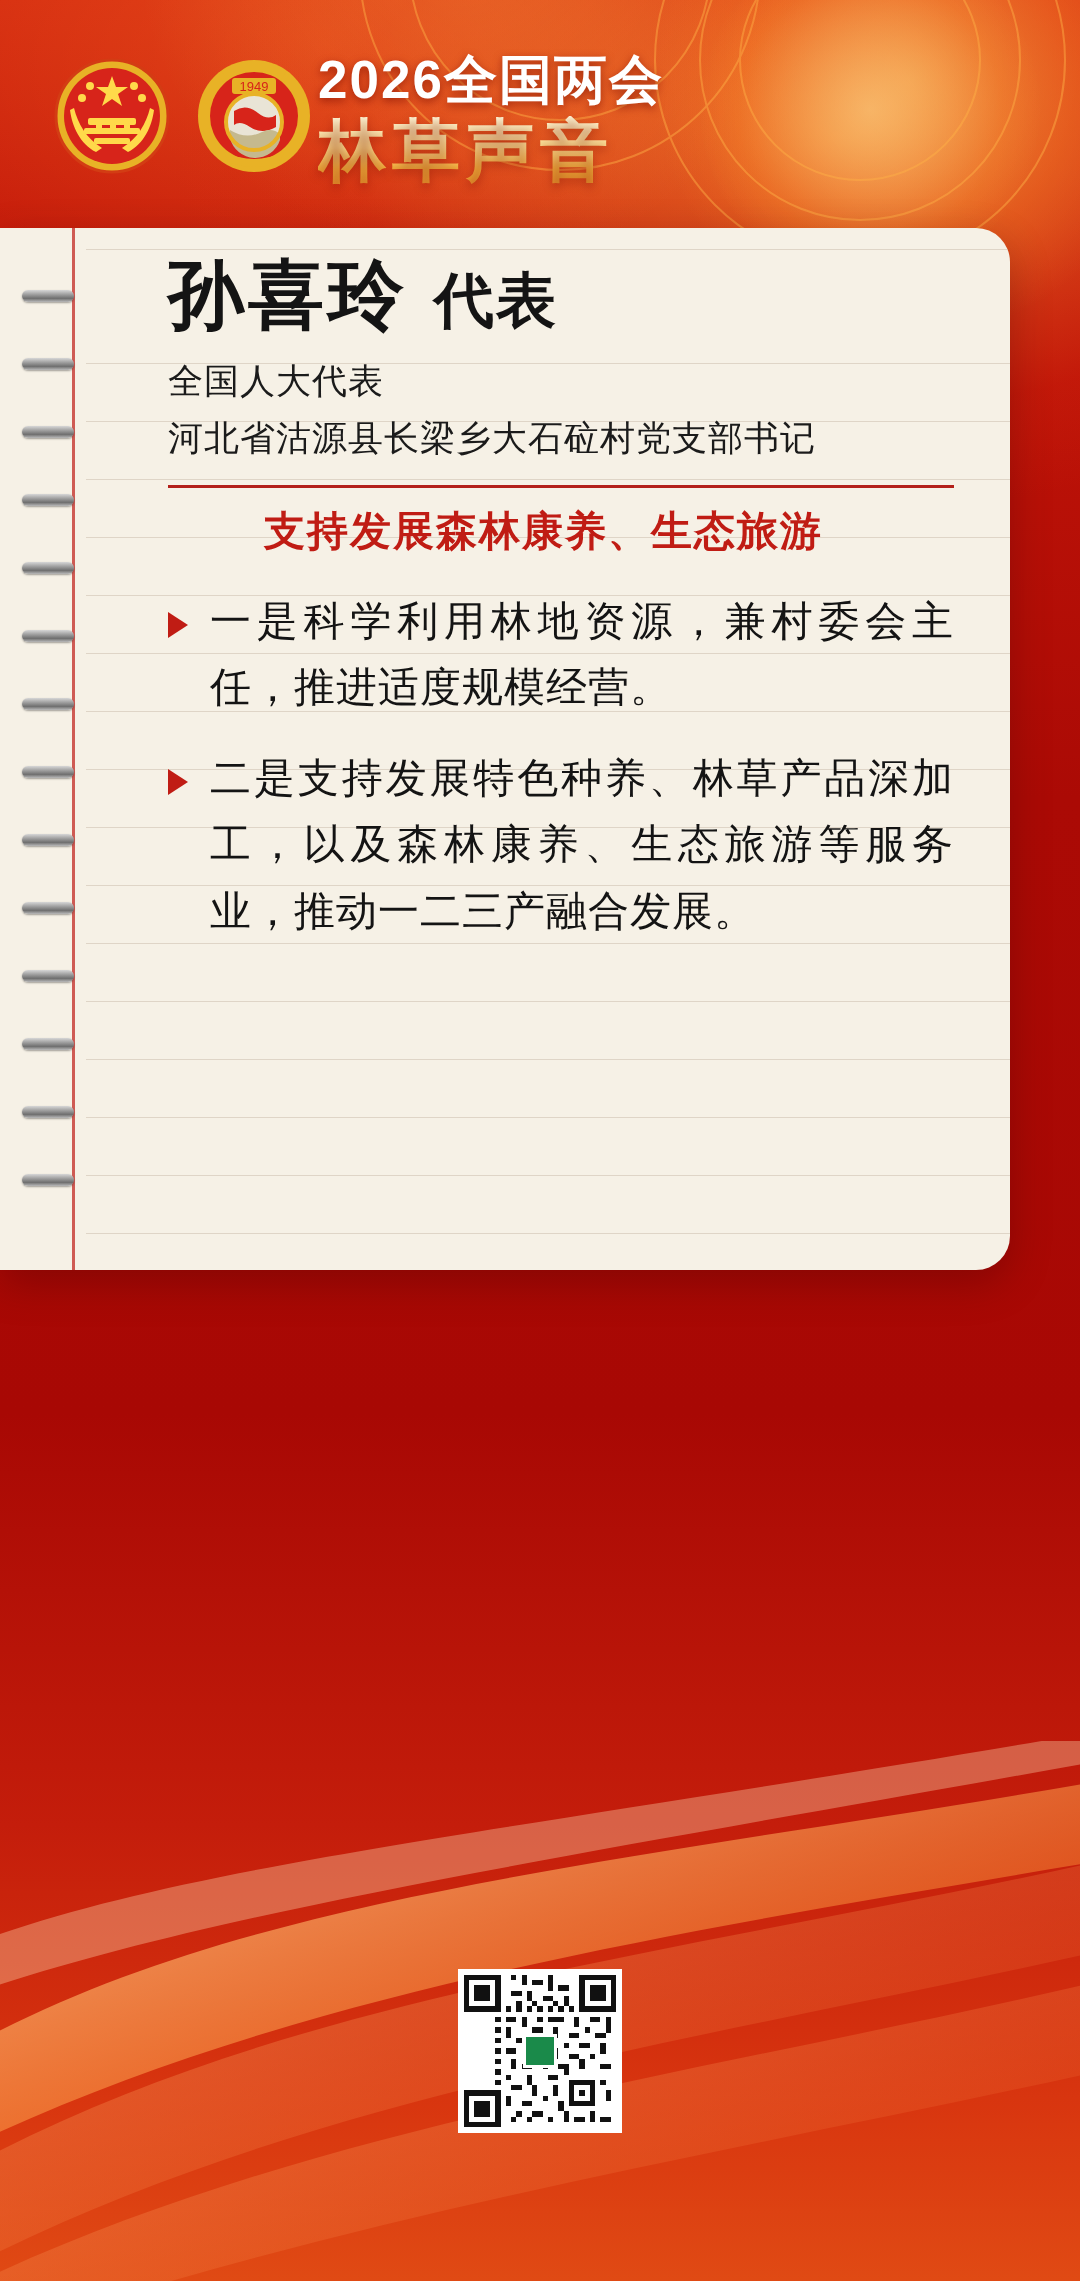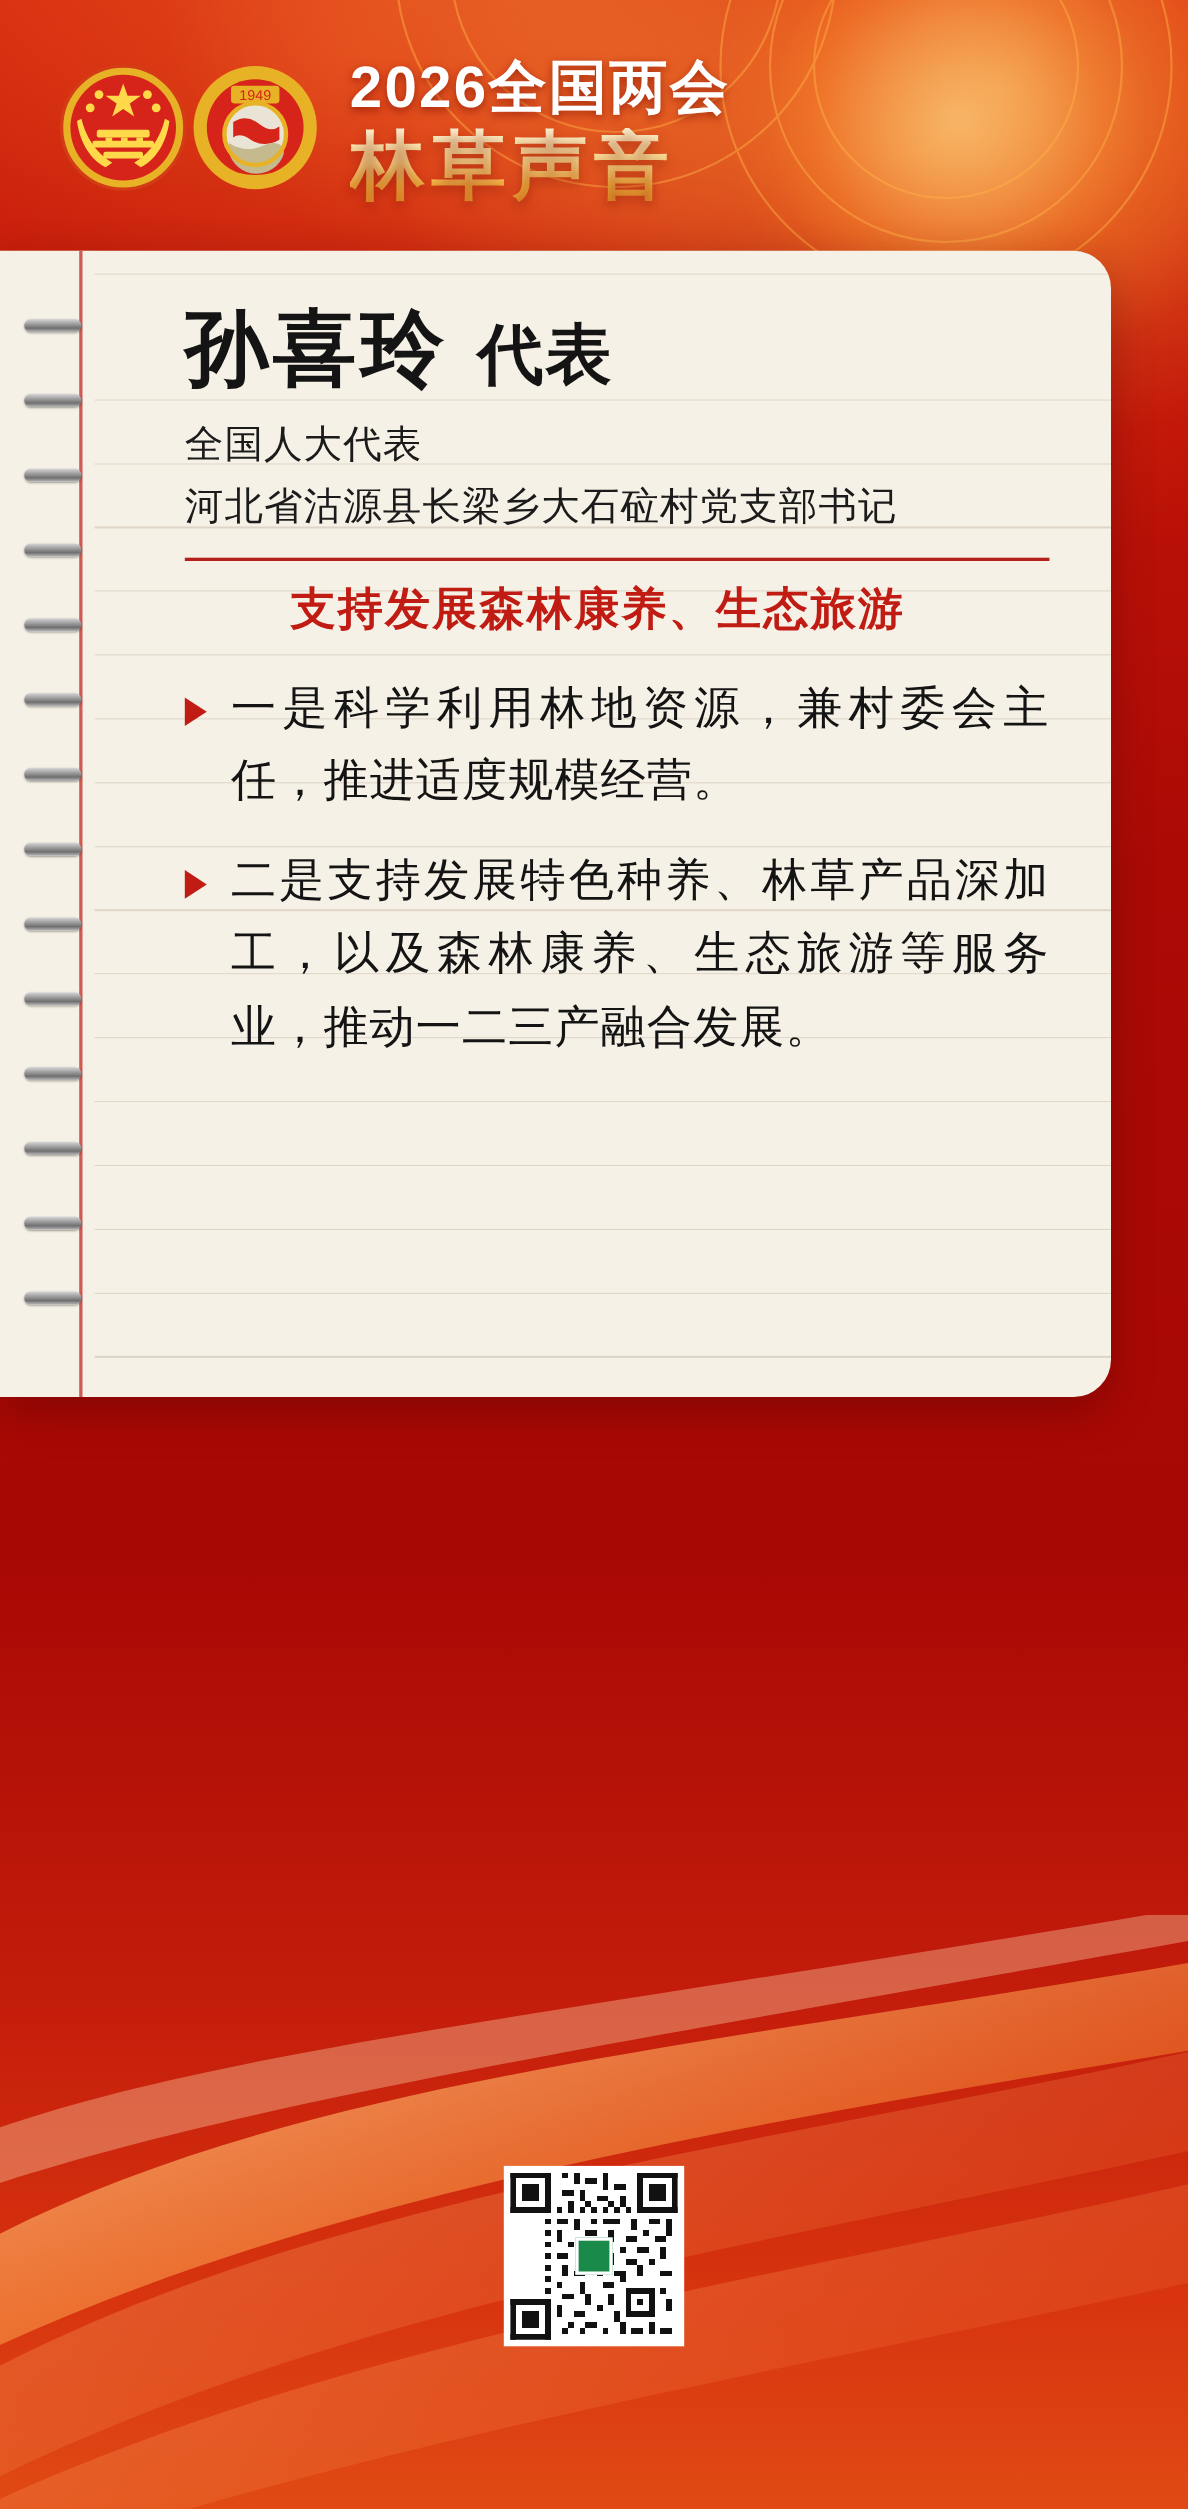--- a/index.html
+++ b/index.html
@@ -57,20 +57,21 @@
   .header {
     position: absolute;
     top: 0; left: 0; right: 0;
     height: 300px;
   }
   .emblems {
     position: absolute;
     left: 52px;
     top: 56px;
     display: flex;
+    gap: 22px;
     align-items: flex-start;
   }
   .emblem {
     width: 120px;
     height: 120px;
     position: relative;
   }
   .title-block {
     position: absolute;
     left: 318px;
@@ -136,21 +137,21 @@
     border-radius: 6px;
     background: linear-gradient(180deg,#d7d7d7 0%, #9b9b9b 40%, #6f6f6f 70%, #b9b9b9 100%);
     box-shadow: 0 1px 2px rgba(0,0,0,0.35);
   }
   .page {
     position: absolute;
     left: 86px;
     right: 0;
     top: 0;
     bottom: 0;
-    padding: 52px 56px 30px 82px;
+    padding: 29px 56px 30px 82px;
     box-sizing: border-box;
     background-image: repeating-linear-gradient(
       180deg,
       rgba(0,0,0,0) 0px,
       rgba(0,0,0,0) 57px,
       rgba(180,160,140,0.35) 57px,
       rgba(180,160,140,0.35) 58px
     );
     background-position: 0 78px;
   }

